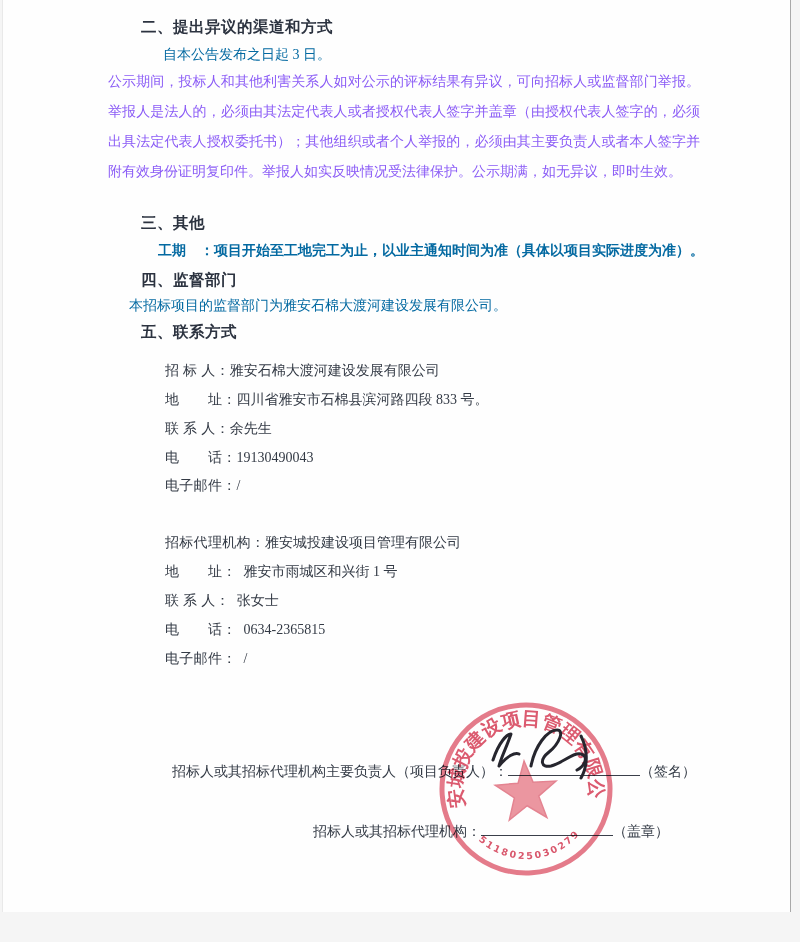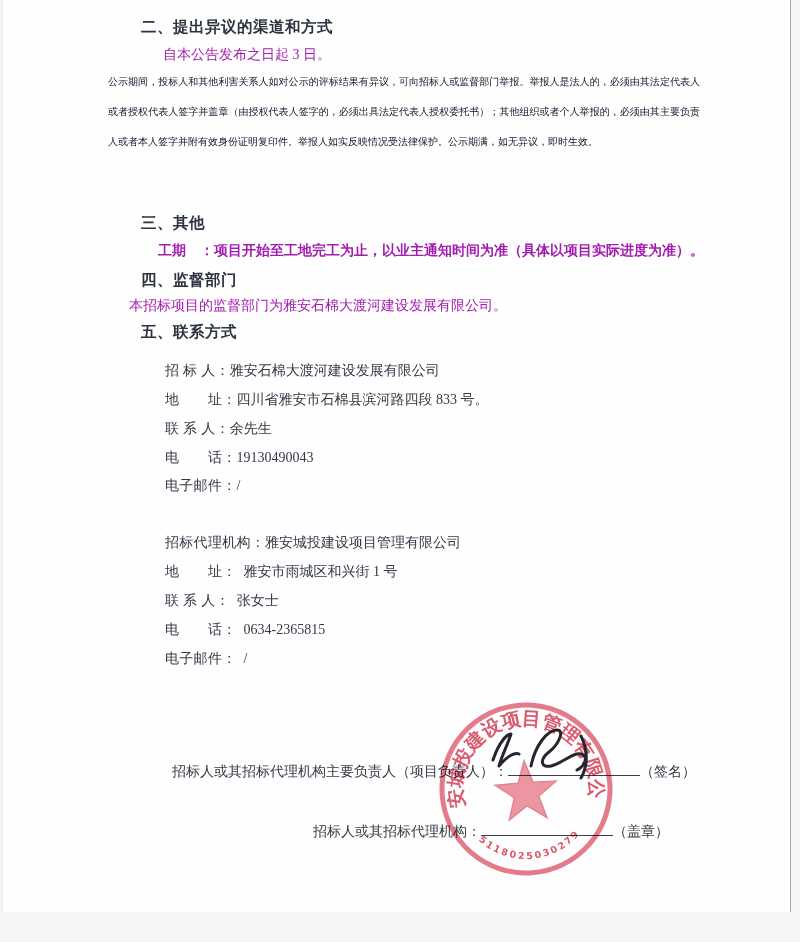--- a/index.html
+++ b/index.html
@@ -13,25 +13,25 @@
   }
   .page{
     position:absolute;left:2px;top:0;
     width:787px;height:912px;
     background:#fefefe;
     border-left:1px solid #e9e9e9;
     border-right:1px solid #a9a9a9;
   }
   .abs{position:absolute;white-space:pre-wrap;}
   .h{font-weight:bold;font-size:15.5px;color:#2c3340;letter-spacing:.5px;}
-  .t{font-size:14px;color:#a21caf;}
+  .t{font-size:14px;color:#0369a1;}
   .b{font-weight:bold;}
   .para{
-    width:592px;line-height:30px;font-size:10px;
-    text-align:justify;color:#0f172a;
+    width:592px;line-height:30px;font-size:14px;
+    text-align:justify;color:#8b5cf6;
   }
   .row{font-size:14px;color:#333a45;}
   .row .lbl{letter-spacing:.3px;}
   .sigline{
     display:inline-block;height:1px;vertical-align:baseline;
     border-bottom:1.3px solid #3a3f4a;
   }
   .seal-wrap{
     position:absolute;left:432px;top:698px;width:182px;height:182px;
     mix-blend-mode:multiply;opacity:.9;

